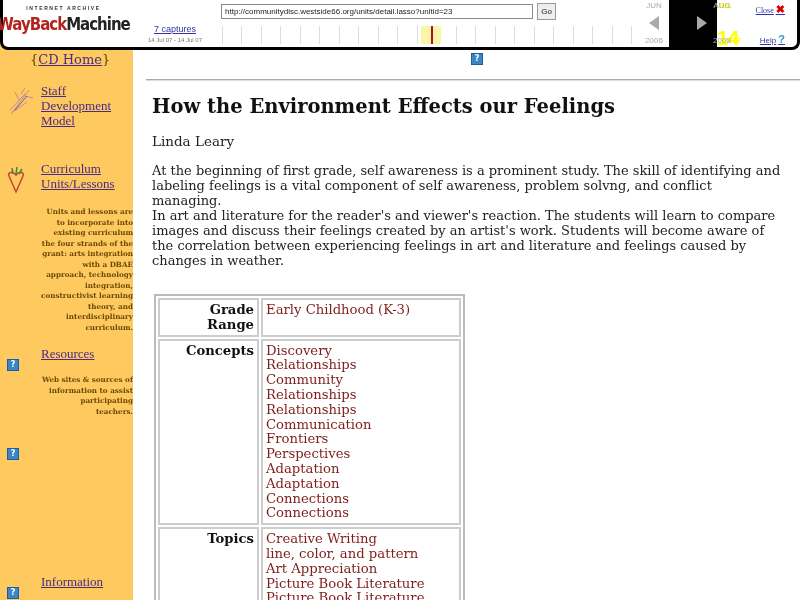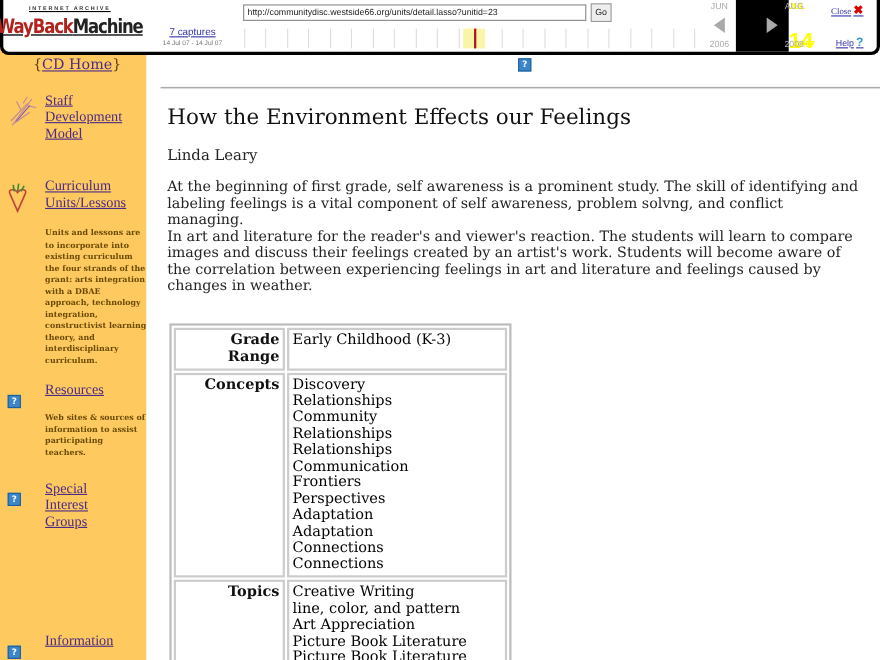--- a/index.html
+++ b/index.html
@@ -6,21 +6,21 @@
   html, body { width: 800px; height: 600px; overflow: hidden; background: #fff; }
   body { font-family: "DejaVu Serif", serif; position: relative; }
 
   
   #wb {
     position: absolute; left: 0; top: 0; width: 800px; height: 50px;
     background: #fff; border: 3px solid #000; border-top: none;
     border-radius: 0 0 8px 8px; z-index: 10;
     font-family: "Liberation Sans", sans-serif;
   }
-  #wb-logo { position: absolute; left: 18px; top: 5px; width: 85px; height: 38px; text-decoration: underline; }
+  #wb-logo { position: absolute; left: 18px; top: 5px; width: 85px; height: 38px; }
   #wb-logo .ia { font-size: 5px; letter-spacing: 1.6px; color: #333; font-weight: bold; text-align: center; }
   #wb-logo .wm { margin-top: 3px; height: 20px; display: flex; align-items: center; justify-content: center;
     font-family: "DejaVu Sans", sans-serif; font-weight: bold; font-size: 15px; letter-spacing: -1px; transform: scaleY(1.2); }
   #wb-logo .wm .w1 { color: #b2231e; }
   #wb-logo .wm .w2 { color: #222; }
   #wb-captures { position: absolute; left: 138px; top: 24px; width: 68px; text-align: center; }
   #wb-captures a { font-size: 9px; color: #33a; text-decoration: underline; display: block; }
   #wb-captures .range { font-size: 6px; color: #777; margin-top: 3px; }
   #wb-url { position: absolute; left: 218px; top: 4px; width: 312px; height: 15px;
     border: 1px solid #888; font-size: 8px; padding: 1px 3px; color: #222; background: #fff; font-family: "Liberation Sans", sans-serif; }
@@ -45,39 +45,39 @@
   #wb-close .x { color: #d00; font-weight: bold; font-size: 11px; text-decoration: none; margin-left: 2px; }
   #wb-help { position: absolute; right: 12px; top: 33px; font-size: 8px; color: #33a; text-decoration: underline; }
   #wb-help .q { color: #39c; font-weight: bold; font-size: 11px; text-decoration: none; margin-left: 2px; }
 
   
   #sidebar { position: absolute; left: 0; top: 0; width: 136px; height: 600px; background: #fec95e; }
   #cd-home { position: absolute; left: 30px; top: 52px; font-size: 13px; color: #5a3d0a; }
   #cd-home a { color: #4b2a88; text-decoration: underline; }
   .nav { position: absolute; left: 41px; width: 92px; }
   .nav a { font-size: 13px; color: #4b2a88; text-decoration: underline; line-height: 15px; display: block; font-family: Liberation Serif, serif; }
-  .nav .desc { font-size: 7.2px; color: #6b4a06; line-height: 10.5px; margin-top: 14px; font-weight: bold; font-family: "DejaVu Serif", serif; }
+  .nav .desc { font-size: 7.2px; color: #6b4a06; line-height: 10.5px; margin-top: 14px; font-weight: bold; font-family: "DejaVu Serif", serif; text-align: right; }
   .navicon { position: absolute; left: 5px; }
   .qicon { position: absolute; left: 7px; width: 12px; height: 12px; background: #3b86c9; border: 1px solid #1f5f99;
     color: #fff; font-size: 8px; line-height: 10px; text-align: center; font-family: "DejaVu Sans", sans-serif; font-weight: bold; }
 
   
   #main { position: absolute; left: 133px; top: 50px; width: 667px; height: 550px; background: #fff; }
   #top-q { position: absolute; left: 338px; top: 3px; width: 12px; height: 12px; background: #3b86c9; border: 1px solid #1f5f99;
     color: #fff; font-size: 8px; line-height: 10px; text-align: center; font-family: "DejaVu Sans", sans-serif; font-weight: bold; }
   #hr { position: absolute; left: 13px; top: 29px; width: 654px; height: 2px; border-top: 1px solid #aaa; border-bottom: 1px solid #ddd; }
-  #title { position: absolute; left: 19px; top: 45px; font-size: 19.5px; font-weight: normal; color: #111; white-space: nowrap; }
+  #title { position: absolute; left: 19px; top: 45px; font-size: 19.5px; font-weight: bold; color: #111; white-space: nowrap; }
   #author { position: absolute; left: 19px; top: 83px; font-size: 13.5px; color: #222; }
   .para { position: absolute; left: 19px; width: 630px; font-size: 13px; line-height: 15px; color: #222; }
   #p1 { top: 113px; }
   #p2 { top: 158px; }
 
   
   #info-table { position: absolute; left: 21px; top: 244px; border: 2px solid #bbb; border-collapse: separate; border-spacing: 2px; background: #fff; }
-  #info-table td { border: 2px solid #ccc; vertical-align: top; font-size: 13.2px; line-height: 14.8px; padding: 3px 3px 2px 3px; color: #000000; }
+  #info-table td { border: 2px solid #ccc; vertical-align: top; font-size: 13.2px; line-height: 14.8px; padding: 3px 3px 2px 3px; color: #7f1d1d; }
   #info-table td.lbl { font-weight: bold; text-align: right; width: 101px; color: #111; }
   #info-table td.val { width: 200px; }
   #info-table td.val div { white-space: nowrap; }
 </style>
 </head>
 <body>
 
 <div id="sidebar">
   <div id="cd-home">{<a href="#">CD Home</a>}</div>
 
@@ -116,25 +116,20 @@
   </div>
 
   <div class="qicon" style="top:359px">?</div>
   <div class="nav" style="top:346px">
     <a href="#">Resources</a>
     <div class="desc">Web sites &amp; sources of information to assist participating teachers.</div>
   </div>
 
   <div class="qicon" style="top:448px">?</div>
   <div class="nav" style="top:436px">
-    <a href="#">
-      <span>Special</span><br>
-      <span>Interest</span><br>
-      <span>Groups</span>
-    </a>
   </div>
 
   <div class="qicon" style="top:587px">?</div>
   <div class="nav" style="top:574px">
     <a href="#">Information</a>
   </div>
 </div>
 
 <div id="main">
   <div id="top-q">?</div>

